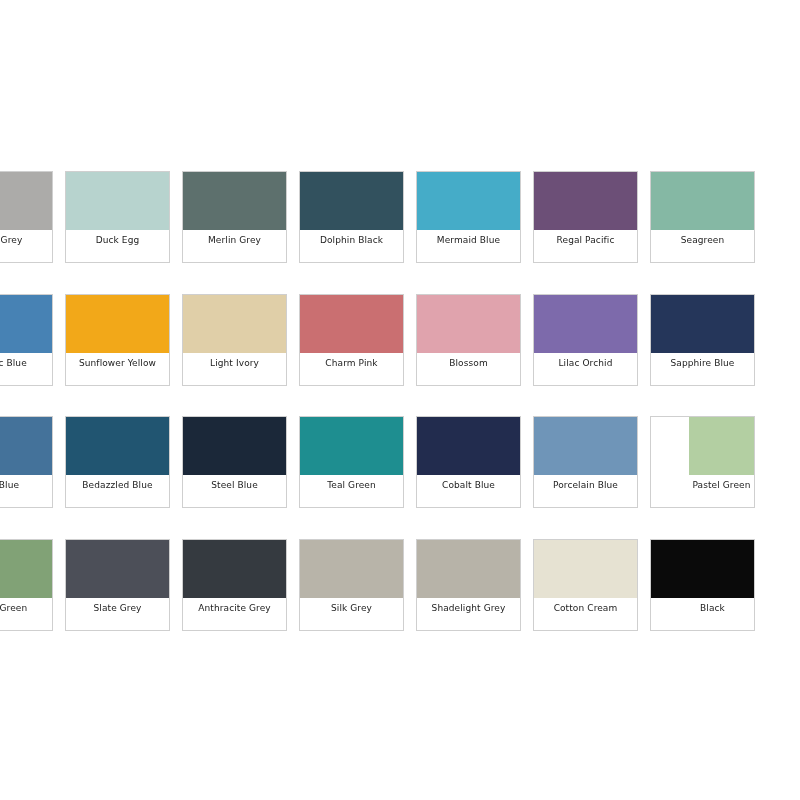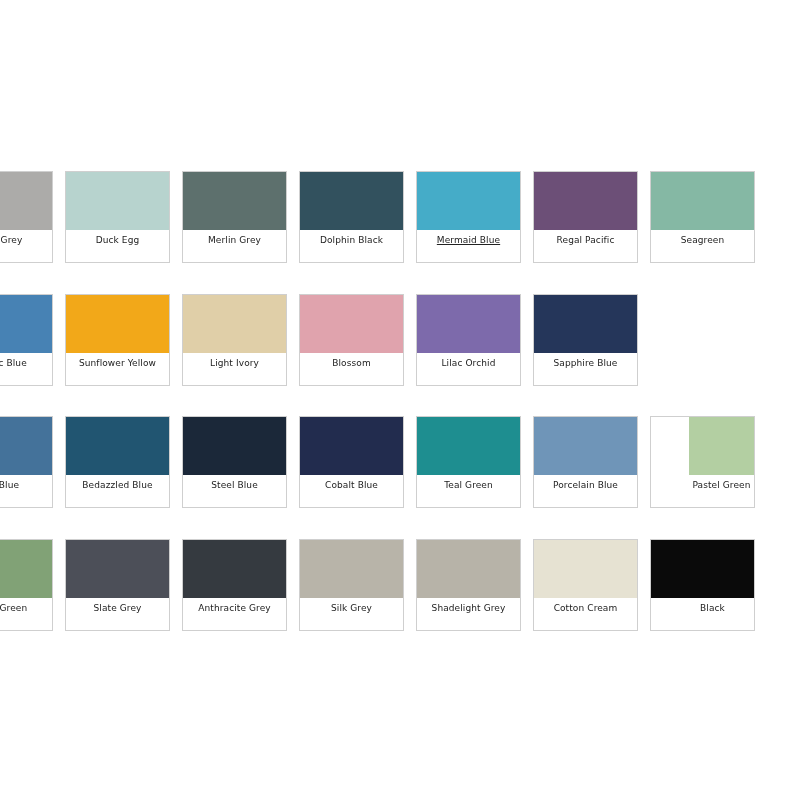--- a/index.html
+++ b/index.html
@@ -101,21 +101,21 @@
     </div>
     <div class="swatch-card" style="background: rgb(255, 255, 255); border-color: rgb(207, 207, 207);">
       <div class="swatch-color" style="background-color: rgb(50, 81, 94);"></div>
       <div class="swatch-label-wrap">
         <span class="swatch-label" style="color: rgb(34, 34, 34);">Dolphin Black</span>
       </div>
     </div>
     <div class="swatch-card" style="background: rgb(255, 255, 255); border-color: rgb(207, 207, 207);">
       <div class="swatch-color" style="background-color: rgb(69, 172, 200);"></div>
       <div class="swatch-label-wrap">
-        <span class="swatch-label" style="color: rgb(34, 34, 34); text-decoration: underline;">Mermaid Blue</span>
+        <span class="swatch-label" style="color: rgb(34, 34, 34);">Mermaid Blue</span>
       </div>
     </div>
     <div class="swatch-card" style="background: rgb(255, 255, 255); border-color: rgb(207, 207, 207);">
       <div class="swatch-color" style="background-color: rgb(108, 79, 119);"></div>
       <div class="swatch-label-wrap">
         <span class="swatch-label" style="color: rgb(34, 34, 34);">Regal Pacific</span>
       </div>
     </div>
     <div class="swatch-card" style="background: rgb(255, 255, 255); border-color: rgb(207, 207, 207);">
       <div class="swatch-color" style="background-color: rgb(133, 184, 164);"></div>
@@ -138,20 +138,26 @@
         <span class="swatch-label" style="color: rgb(34, 34, 34);">Sunflower Yellow</span>
       </div>
     </div>
     <div class="swatch-card" style="background: rgb(255, 255, 255); border-color: rgb(207, 207, 207);">
       <div class="swatch-color" style="background-color: rgb(224, 207, 168);"></div>
       <div class="swatch-label-wrap">
         <span class="swatch-label" style="color: rgb(34, 34, 34);">Light Ivory</span>
       </div>
     </div>
     <div class="swatch-card" style="background: rgb(255, 255, 255); border-color: rgb(207, 207, 207);">
+      <div class="swatch-color" style="background-color: rgb(202, 111, 113);"></div>
+      <div class="swatch-label-wrap">
+        <span class="swatch-label" style="color: rgb(34, 34, 34);">Charm Pink</span>
+      </div>
+    </div>
+    <div class="swatch-card" style="background: rgb(255, 255, 255); border-color: rgb(207, 207, 207);">
       <div class="swatch-color" style="background-color: rgb(224, 163, 173);"></div>
       <div class="swatch-label-wrap">
         <span class="swatch-label" style="color: rgb(34, 34, 34);">Blossom</span>
       </div>
     </div>
     <div class="swatch-card" style="background: rgb(255, 255, 255); border-color: rgb(207, 207, 207);">
       <div class="swatch-color" style="background-color: rgb(125, 106, 171);"></div>
       <div class="swatch-label-wrap">
         <span class="swatch-label" style="color: rgb(34, 34, 34);">Lilac Orchid</span>
       </div>
@@ -177,29 +183,29 @@
         <span class="swatch-label" style="color: rgb(34, 34, 34);">Bedazzled Blue</span>
       </div>
     </div>
     <div class="swatch-card" style="background: rgb(255, 255, 255); border-color: rgb(207, 207, 207);">
       <div class="swatch-color" style="background-color: rgb(27, 40, 57);"></div>
       <div class="swatch-label-wrap">
         <span class="swatch-label" style="color: rgb(34, 34, 34);">Steel Blue</span>
       </div>
     </div>
     <div class="swatch-card" style="background: rgb(255, 255, 255); border-color: rgb(207, 207, 207);">
+      <div class="swatch-color" style="background-color: rgb(30, 142, 144);"></div>
+      <div class="swatch-label-wrap">
+        <span class="swatch-label" style="color: rgb(34, 34, 34);">Teal Green</span>
+      </div>
+    </div>
+    <div class="swatch-card" style="background: rgb(255, 255, 255); border-color: rgb(207, 207, 207);">
       <div class="swatch-color" style="background-color: rgb(34, 44, 78);"></div>
       <div class="swatch-label-wrap">
         <span class="swatch-label" style="color: rgb(34, 34, 34);">Cobalt Blue</span>
-      </div>
-    </div>
-    <div class="swatch-card" style="background: rgb(255, 255, 255); border-color: rgb(207, 207, 207);">
-      <div class="swatch-color" style="background-color: rgb(30, 142, 144);"></div>
-      <div class="swatch-label-wrap">
-        <span class="swatch-label" style="color: rgb(34, 34, 34);">Teal Green</span>
       </div>
     </div>
     <div class="swatch-card" style="background: rgb(255, 255, 255); border-color: rgb(207, 207, 207);">
       <div class="swatch-color" style="background-color: rgb(111, 149, 184);"></div>
       <div class="swatch-label-wrap">
         <span class="swatch-label" style="color: rgb(34, 34, 34);">Porcelain Blue</span>
       </div>
     </div>
     <div class="swatch-card" style="background: rgb(255, 255, 255); border-color: rgb(207, 207, 207); padding-left: 38px;">
       <div class="swatch-color" style="background-color: rgb(179, 207, 162);"></div>

